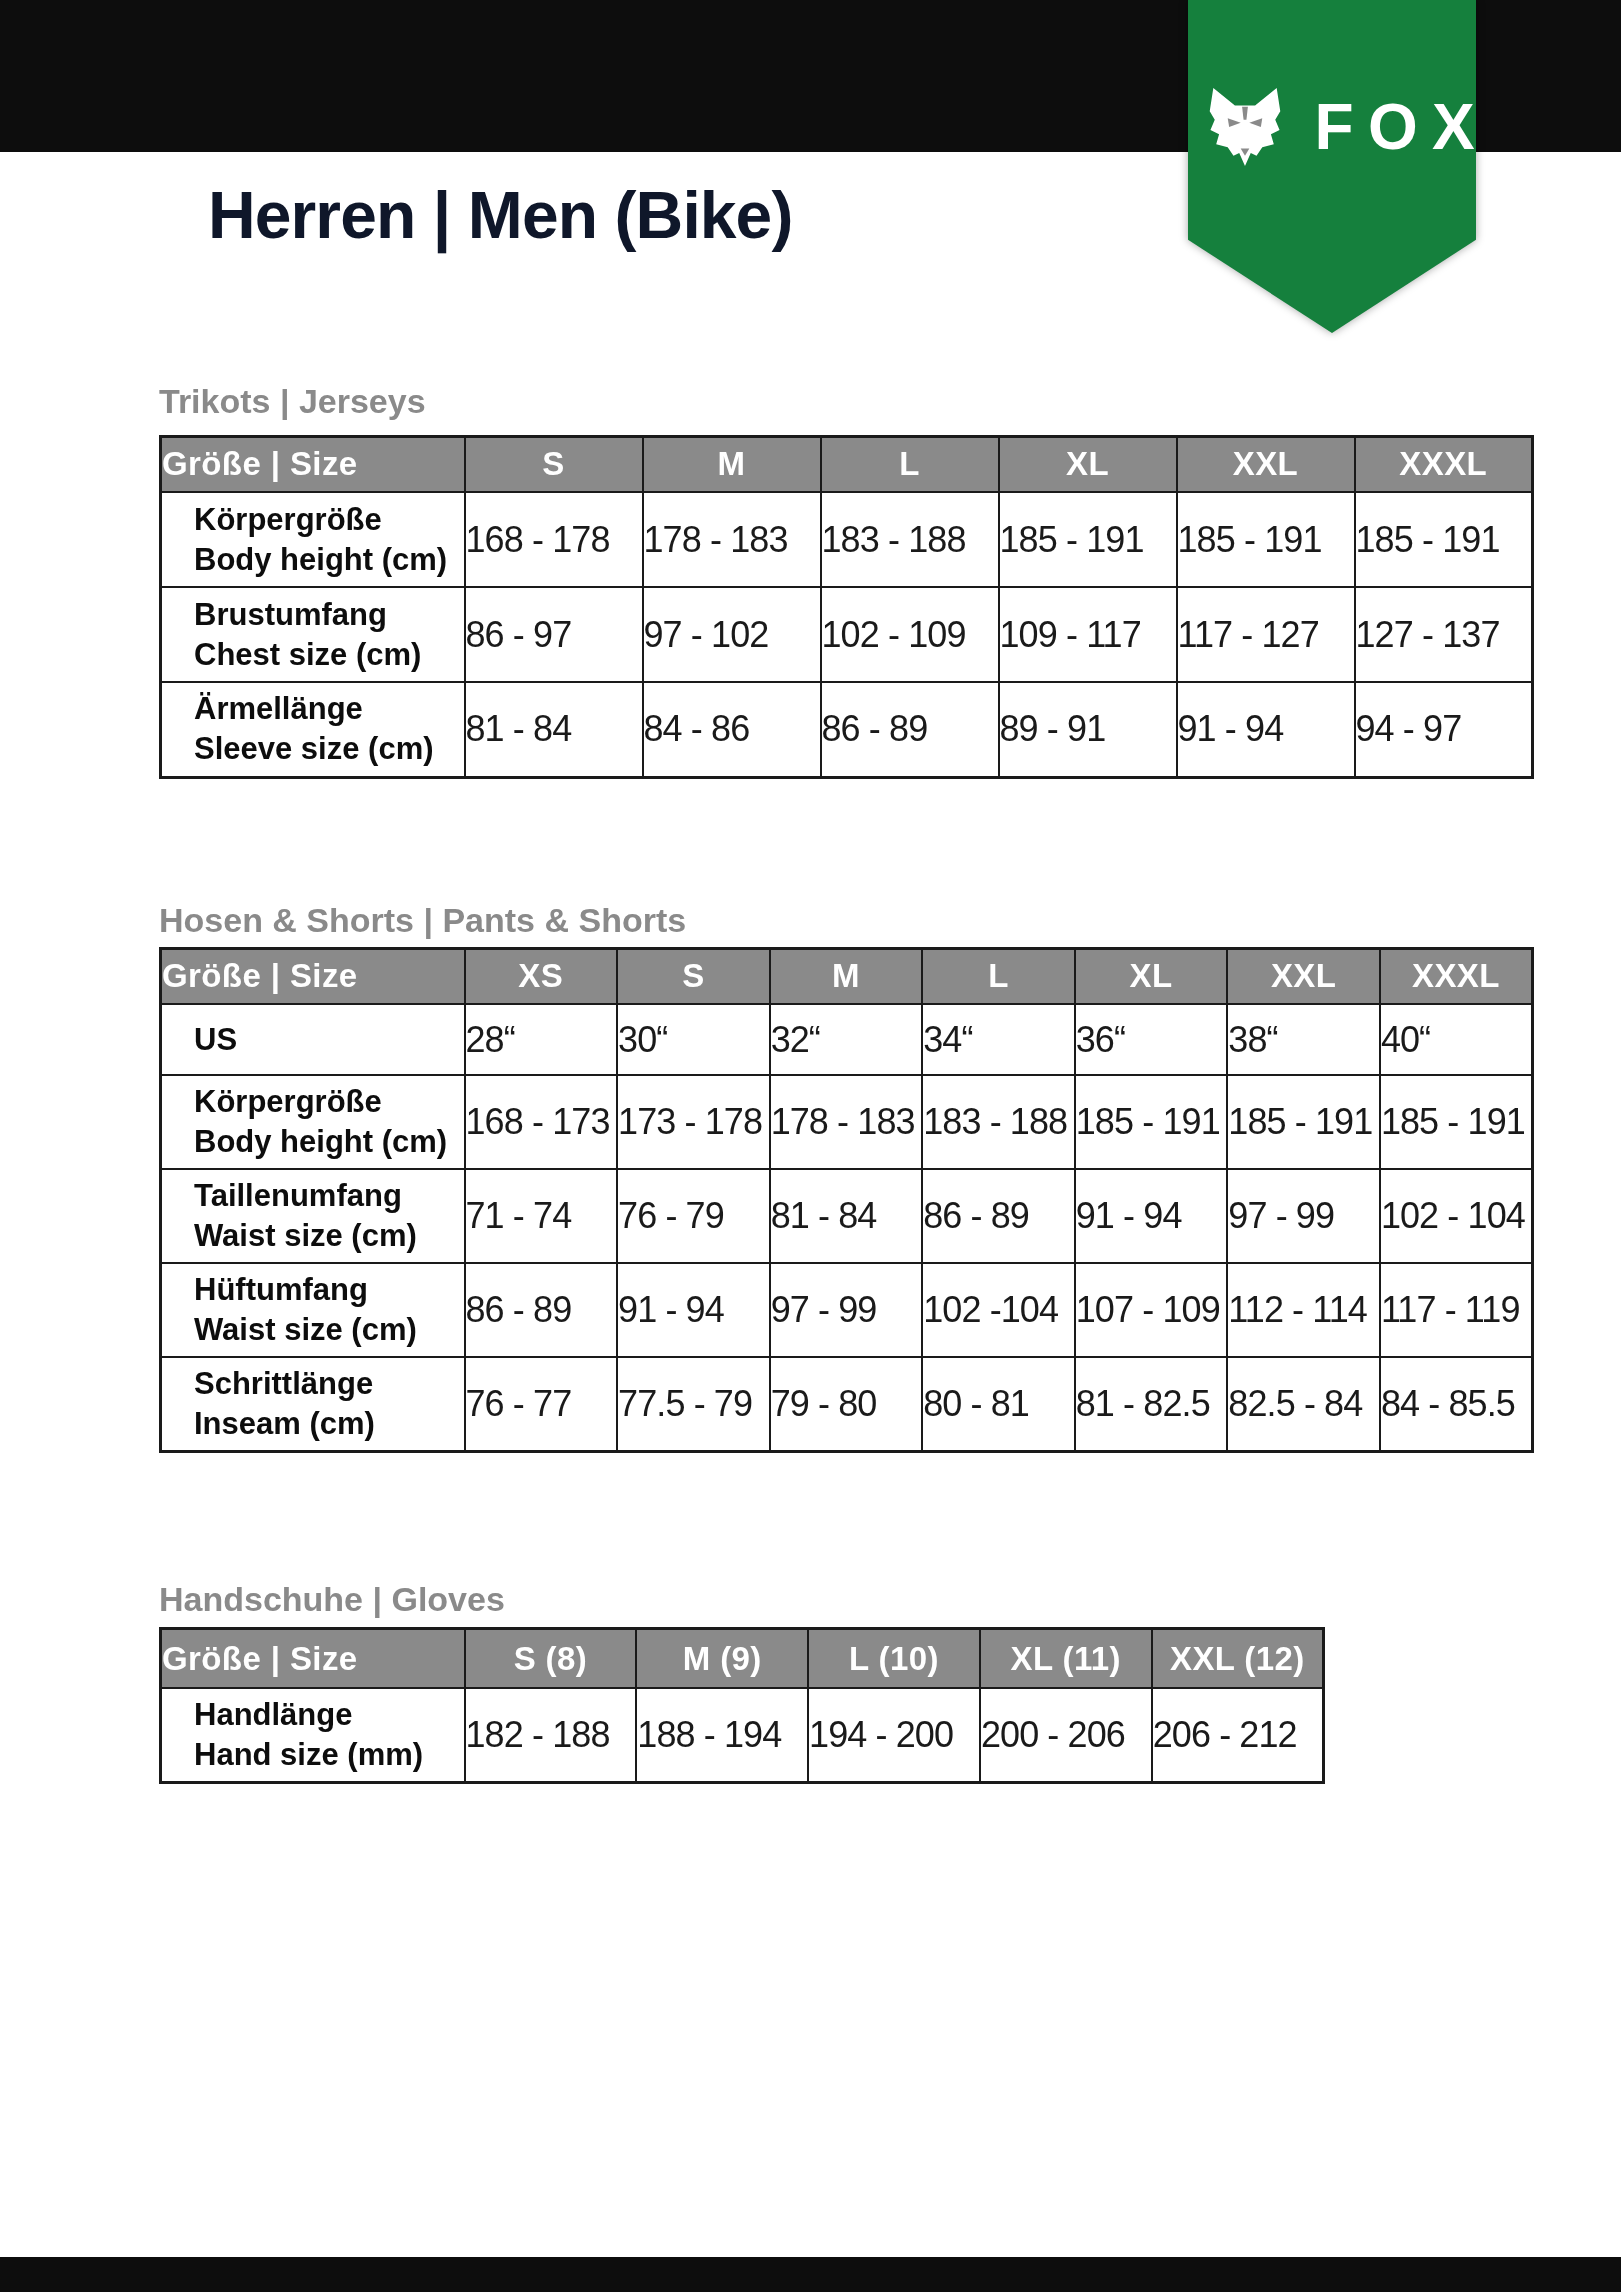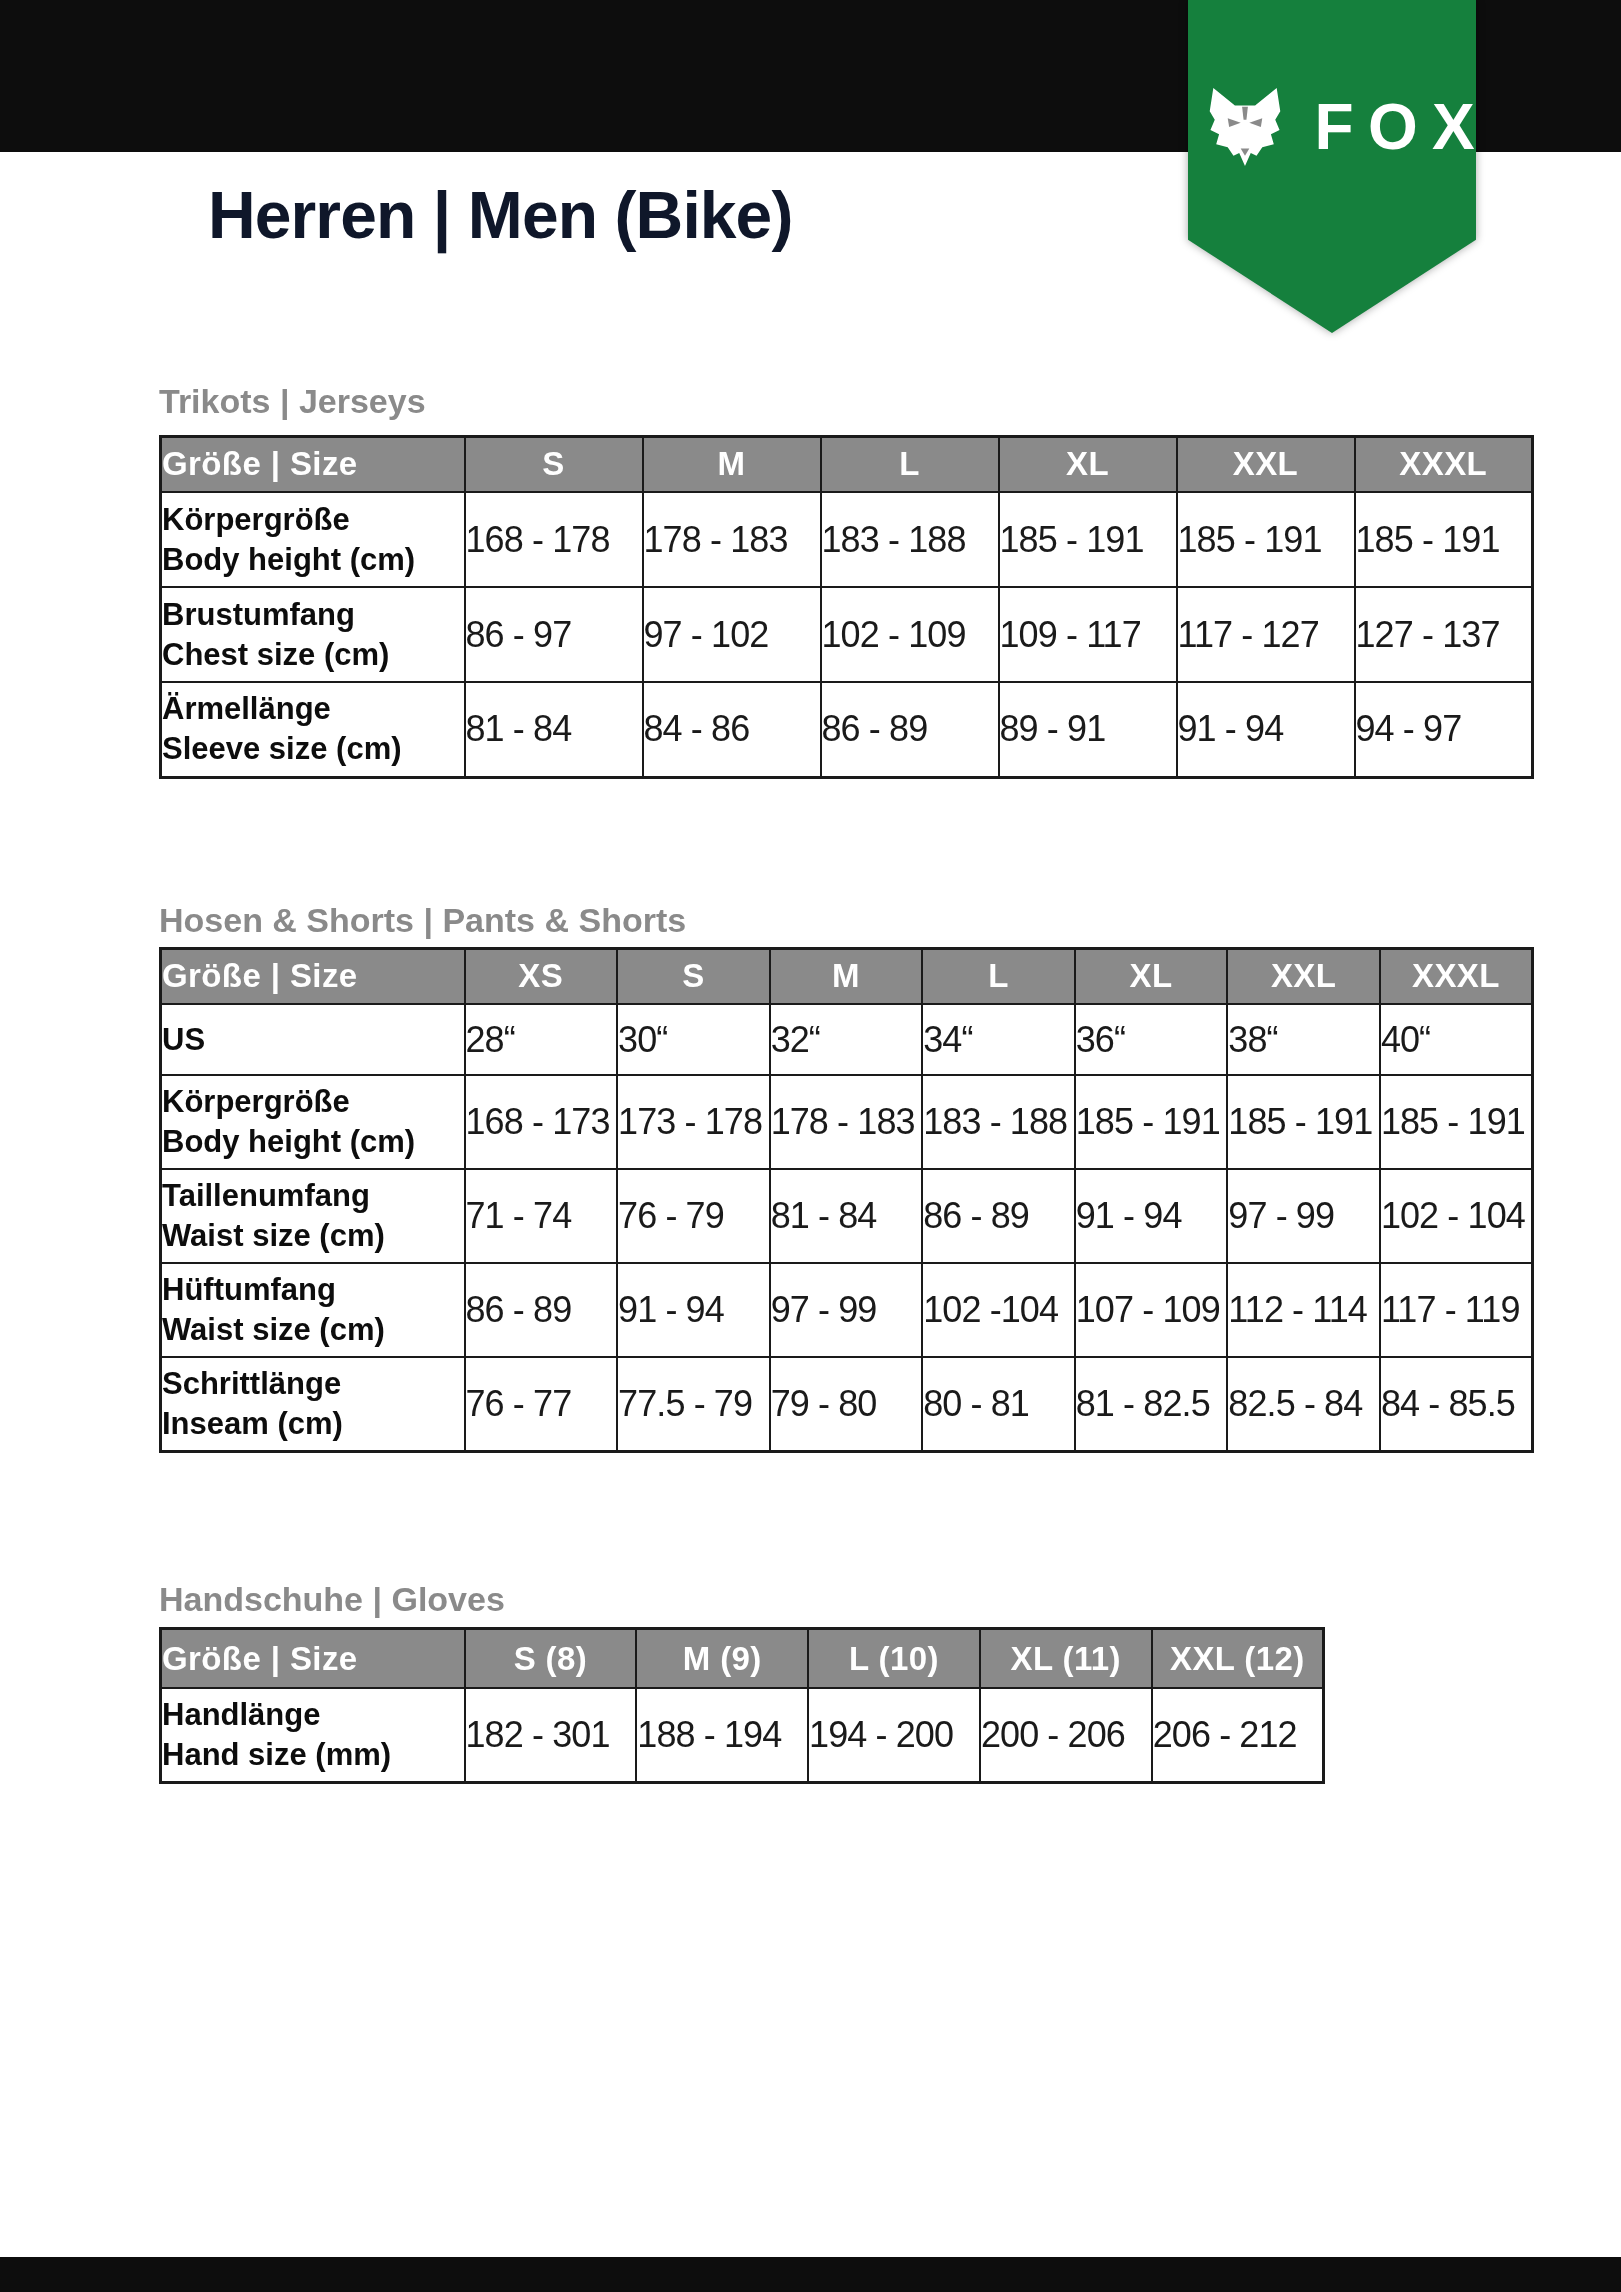--- a/index.html
+++ b/index.html
@@ -59,21 +59,21 @@
     text-align:left;padding-left:23px;color:#ffffff;
     font-size:33px;font-weight:bold;letter-spacing:0.4px;
   }
   th.col-h{
     text-align:center;color:#ffffff;font-size:33px;font-weight:bold;letter-spacing:0.4px;
   }
   tbody tr{height:95px;}
   .tbl-pants tbody tr{height:94px;}
   .tbl-pants tbody tr.row-single{height:71px;}
   th.row-label{text-align:left;padding-left:23px;font-weight:bold;color:#0d0d0d;}
-  th.row-label .lbl{display:block;font-size:31px;line-height:40px;}
+  th.row-label .lbl{display:block;font-size:31px;line-height:40px;padding-left:32px;}
   td.value{
     text-align:left;font-size:36px;color:#1a1a1a;letter-spacing:-0.9px;font-weight:normal;
   }
   
   .bottom-band{position:absolute;left:0;top:2257px;width:100%;height:36px;background:#0d0d0d;}
 </style>
 </head>
 <body>
 
 <div class="page">
@@ -274,21 +274,21 @@
               <th class="col-h">XL (11)</th>
               <th class="col-h">XXL (12)</th>
             </tr>
           </thead>
           <tbody>
             <tr>
               <th class="row-label">
                 <span class="lbl">Handlänge</span>
                 <span class="lbl">Hand size (mm)</span>
               </th>
-              <td class="value">182 - 301</td>
+              <td class="value">182 - 188</td>
               <td class="value">188 - 194</td>
               <td class="value">194 - 200</td>
               <td class="value">200 - 206</td>
               <td class="value">206 - 212</td>
             </tr>
           </tbody>
         </table>
       </div>
     </div>
 

